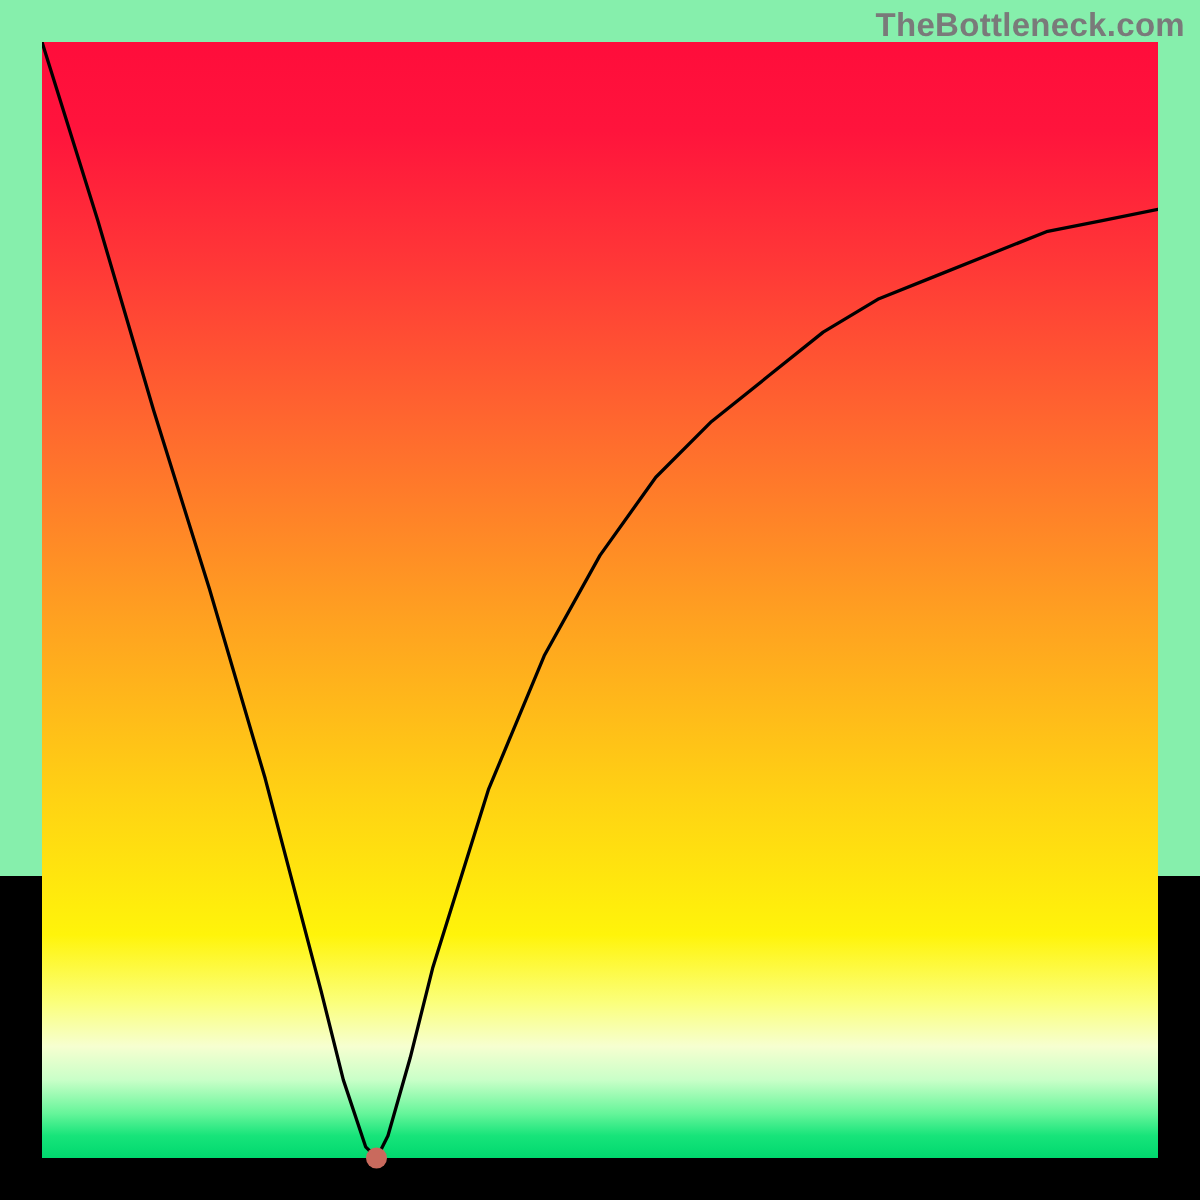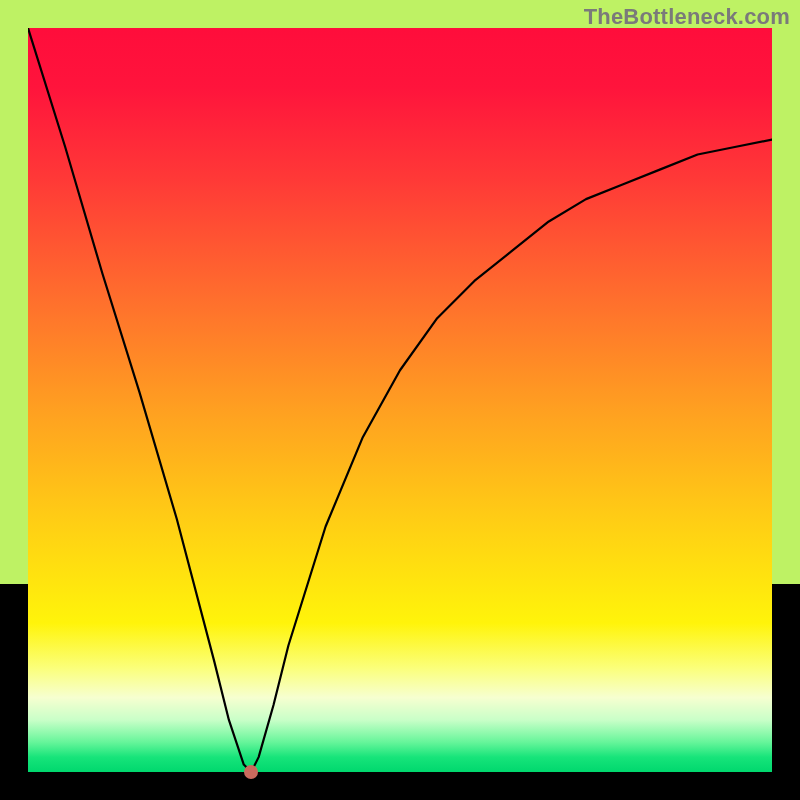--- a/index.html
+++ b/index.html
@@ -1,21 +1,21 @@
 <!DOCTYPE html>
 <html><head>
 <meta charset="utf-8">
 <style>
   * { margin: 0; padding: 0; box-sizing: border-box; }
   html, body { width: 800px; height: 800px; overflow: hidden; background: #000; }
   .frame {
     position: relative;
     width: 800px;
     height: 584px;
-    background: #bef264;
+    background: #86efac;
   }
   .watermark {
     position: absolute;
     top: 4px;
     right: 10px;
     font-family: Arial, Helvetica, sans-serif;
     font-size: 22px;
     font-weight: 600;
     color: #7a7a7a;
     letter-spacing: 0.2px;

